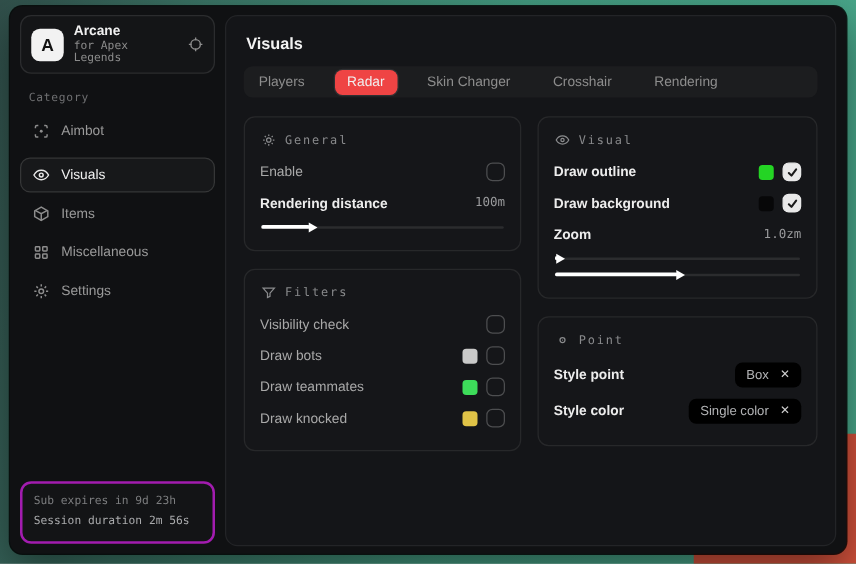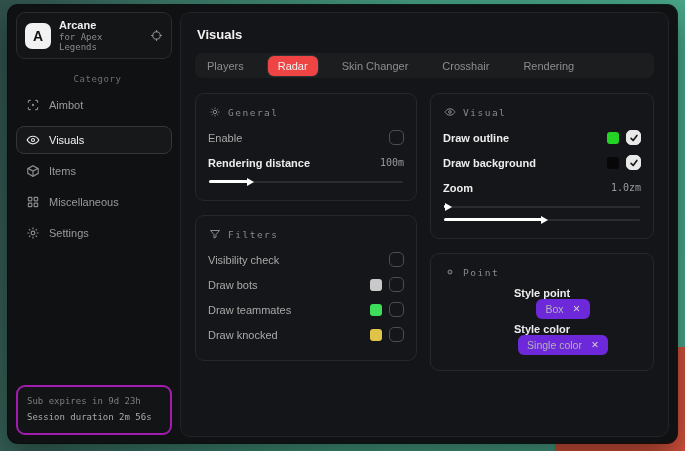--- a/index.html
+++ b/index.html
@@ -20,21 +20,21 @@
 
   
   .sidebar { width:172px; padding:7px 8px 8px 8px; display:flex; flex-direction:column; flex-shrink:0; }
   .app-card { border:1px solid #2b2c2e; border-radius:9px; padding:6px 8px; display:flex; align-items:center; gap:8px; background:#141517; }
   .app-logo { width:26px; height:26px; background:#f2f2f2; color:#121212; border-radius:7px; display:flex; align-items:center; justify-content:center; font-weight:700; font-size:14px; flex-shrink:0; }
   .app-meta { display:flex; flex-direction:column; gap:1px; }
   .app-name { font-size:11px; font-weight:700; color:#f0f0f0; }
   .app-sub { font-size:9px; color:#8b8b8b; font-family:"DejaVu Sans Mono", monospace; }
   .app-gear { margin-left:auto; color:#8f8f8f; display:flex; }
 
-  .category { font-family:"DejaVu Sans Mono", monospace; font-size:9px; color:#6e6f71; margin:15px 0 7px 7px; letter-spacing:.6px;text-align:center; }
+  .category { font-family:"DejaVu Sans Mono", monospace; font-size:9px; color:#6e6f71; margin:15px 0 7px 7px; letter-spacing:.6px; }
 
   .nav { display:flex; flex-direction:column; gap:3px; }
   .nav-item { display:flex; align-items:center; gap:9px; padding:6px 9px; border-radius:8px; color:#9a9a9a; font-size:11px; border:1px solid transparent; cursor:default; }
   .nav-item .nicon { display:flex; color:#8d8d8d; }
   .nav-item.active { border-color:#353637; background:#17181a; color:#f2f2f2; }
   .nav-item.active .nicon { color:#e8e8e8; }
   .nav-item:nth-child(1){ margin-bottom:4px; }
 
   .sidebar-footer { margin-top:auto; border:2px solid #a21caf; border-radius:9px; padding:7px 9px 8px; font-family:"DejaVu Sans Mono", monospace; font-size:9px; line-height:1.7; background:#131416; }
   .sf-line1 { color:#7c7d7f; }
@@ -49,37 +49,37 @@
   .tab.active { background:#ef4444; color:#f0f0f0; box-shadow:0 0 0 1px #2e2f31; }
 
   .columns { display:grid; grid-template-columns:1fr 224px; gap:13px; margin-top:15px; align-items:start; }
   .col { display:flex; flex-direction:column; gap:14px; }
 
   .card { border:1px solid #27282a; border-radius:9px; padding:9px 12px 11px; background:#151619; }
   .card-head { display:flex; align-items:center; gap:7px; color:#898a8c; font-family:"DejaVu Sans Mono", monospace; font-size:9.5px; letter-spacing:1.5px; margin:3px 0 9px 1px; }
   .card-head .hicon { display:flex; color:#8a8b8d; }
 
   .row { display:flex; align-items:center; justify-content:space-between; min-height:21px; margin:4px 0; font-size:11px; }
-  .row-tall { min-height:25px;flex-direction:column; }
+  .row-tall { min-height:25px; }
   .lbl { color:#a9a9a9; }
   .lbl.bright { color:#ededed; font-weight:700; }
   .row-end { display:flex; align-items:center; gap:7px; }
   .value { font-family:"DejaVu Sans Mono", monospace; color:#999a9c; font-size:10px; }
 
   .checkbox { width:15px; height:15px; border-radius:5px; border:1.5px solid #4d4e50; flex-shrink:0; display:flex; align-items:center; justify-content:center; cursor:default; }
   .checkbox.checked { background:#e9e9e9; border-color:#e9e9e9; }
   .swatch { width:12px; height:12px; border-radius:3px; flex-shrink:0; cursor:default; }
 
   .slider { position:relative; height:9px; margin:4px 1px 3px; cursor:default; }
   .slider-track { position:absolute; left:0; right:0; top:3.5px; height:2px; background:#2b2c2e; border-radius:1px; }
   .slider-fill { position:absolute; left:0; top:3px; height:3px; background:#ffffff; border-radius:2px; }
   .slider-fill::after { content:""; position:absolute; right:-6px; top:-2.5px; width:0; height:0;
     border-left:7px solid #ffffff; border-top:4px solid transparent; border-bottom:4px solid transparent; }
 
-  .chip { background:#6d28d9; border-radius:6px; padding:4px 9px; display:flex; align-items:center; gap:9px; color:#b2b3b5; font-size:10.5px; cursor:default;margin-left:42px; }
+  .chip { background:#000000; border-radius:6px; padding:4px 9px; display:flex; align-items:center; gap:9px; color:#b2b3b5; font-size:10.5px; cursor:default;margin-left:42px; }
   .chip-x { color:#d0d0d0; font-size:9.5px; line-height:1; }
 </style>
 </head>
 <body>
 
 <div class="bg-orange"></div>
 
 <div class="window">
 
   <div class="sidebar">

